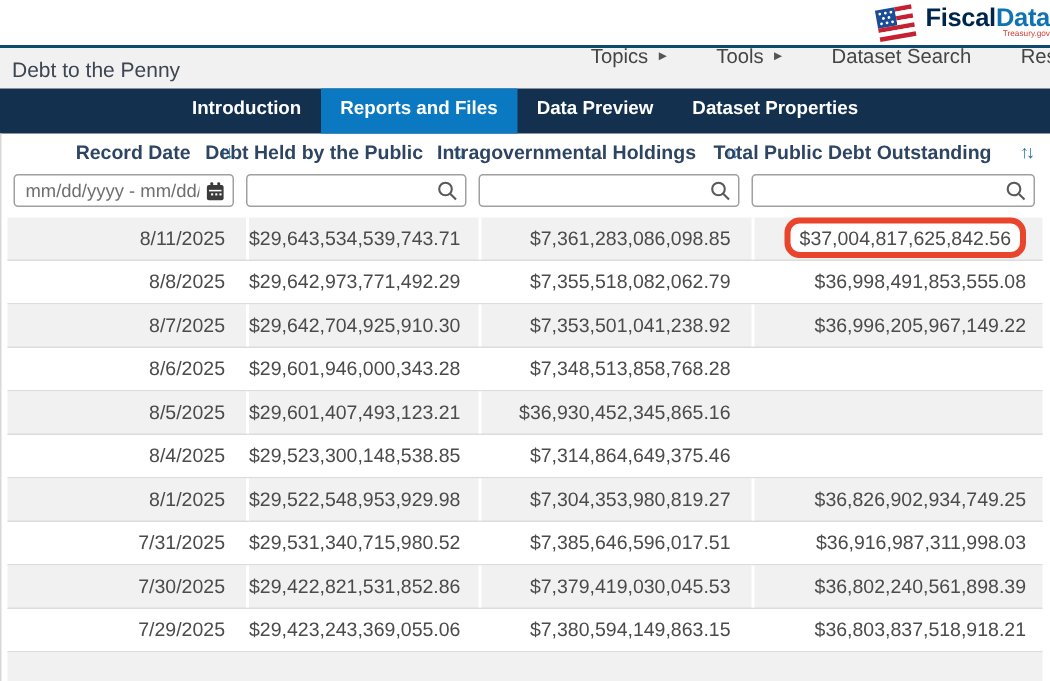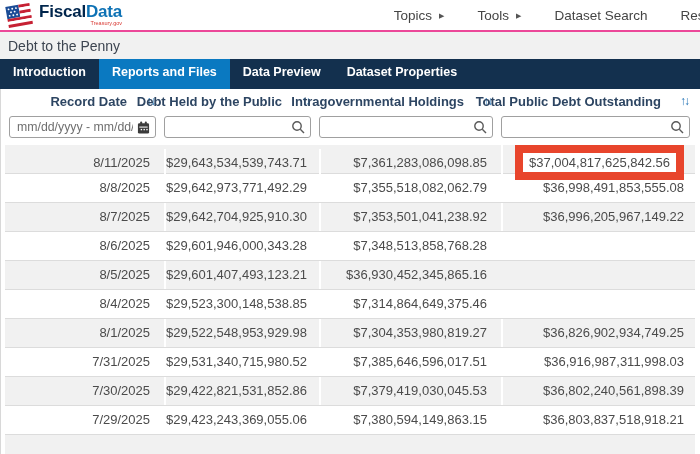--- a/index.html
+++ b/index.html
@@ -1,40 +1,40 @@
 <!DOCTYPE html>
 <html><head>
 <meta charset="utf-8">
 <style>
   * { box-sizing: border-box; margin: 0; padding: 0; }
   html,body { width:700px; height:454px; overflow:hidden; background:#fff;
     font-family:"Liberation Sans", sans-serif; }
 
   
-  .site-header { height:32px; border-bottom:2px solid #ec4899;
-    display:flex; align-items:center; justify-content:space-between; padding:0 0 0 5px;
-    background:#fff; }
+  .site-header { height:32px; border-bottom:2px solid #0c4a6e;
+    display:flex; align-items:flex-end; justify-content:space-between; padding:0 0 0 5px;
+    background:#fff;flex-direction:column; }
   .logo { display:flex; align-items:center; gap:4px; }
   .logo-text { display:flex; flex-direction:column; line-height:1; }
   .logo-name { font-size:17px; font-weight:bold; letter-spacing:-0.2px; }
   .logo-fiscal { color:#00254c; }
   .logo-data { color:#0e72b5; }
   .logo-tagline { font-size:5.5px; color:#d83933; text-align:right; margin-top:1px; }
 
   .top-nav { display:flex; align-items:center; gap:33px; font-size:13.5px; color:#454545;
     margin-right:-45px; white-space:nowrap; }
   .nav-item { display:flex; align-items:center; gap:7px; cursor:pointer; }
   .caret { font-size:7px; color:#555; line-height:1; }
 
   
   .breadcrumb-bar { height:27px; background:#f1f1f1; display:flex; align-items:center;
     padding-left:8px; font-size:14px; color:#3d4551; }
 
   
-  .tab-bar { height:30px; display:flex; }
+  .tab-bar { height:30px; display:flex;justify-content:center; }
   .tab { padding:0 13px; line-height:26px; font-size:12.5px; font-weight:bold; color:#fff;
     cursor:pointer; white-space:nowrap; }
 
   
   .table-area { border-left:1px solid #d8d8d8; }
   .tgrid { display:grid; grid-template-columns:147px 147px 174px 189px; column-gap:8px; }
   .thead-row { padding-left:8px; height:24px; align-items:center; }
   .th { display:flex; justify-content:flex-end; align-items:center; gap:19px;
     font-size:13px; font-weight:bold; color:#2d4562; white-space:nowrap; }
   .sort-icon { color:#2273b5; font-size:12px; font-weight:bold; letter-spacing:-2px;
@@ -49,22 +49,22 @@
   .filter-icon { position:absolute; right:6px; top:4px; width:14px; height:14px;
     display:flex; align-items:center; justify-content:center; }
 
   .rows { }
   .trow { margin:0 5px 0 4px; padding-left:4px; height:29px;
     border-bottom:1px solid #dcdcdc; align-items:center; }
   .trow.gray { background:#f1f1f1; }
   .td { text-align:right; padding-right:6px; font-size:13px; color:#4b4b4b;
     white-space:nowrap; line-height:28px; }
   .td + .td { border-left:2px solid #fff; }
-  .hl-box { display:inline-block; background:#fff; border:8px solid #15803d;
-    border-radius:0; padding:1px 6px; line-height:17px; }
+  .hl-box { display:inline-block; background:#fff; border:4px solid #15803d;
+    border-radius:10px; padding:1px 6px; line-height:17px; }
   .partial-row { margin:0 5px 0 4px; height:20px; background:#f1f1f1; }
 </style>
 </head>
 <body>
 
 <div class="site-header">
   <div class="logo">
     <span style="display:flex;">
       <svg width="30" height="30" viewBox="0 0 32 32">
         <g transform="rotate(-10 16 16)">

